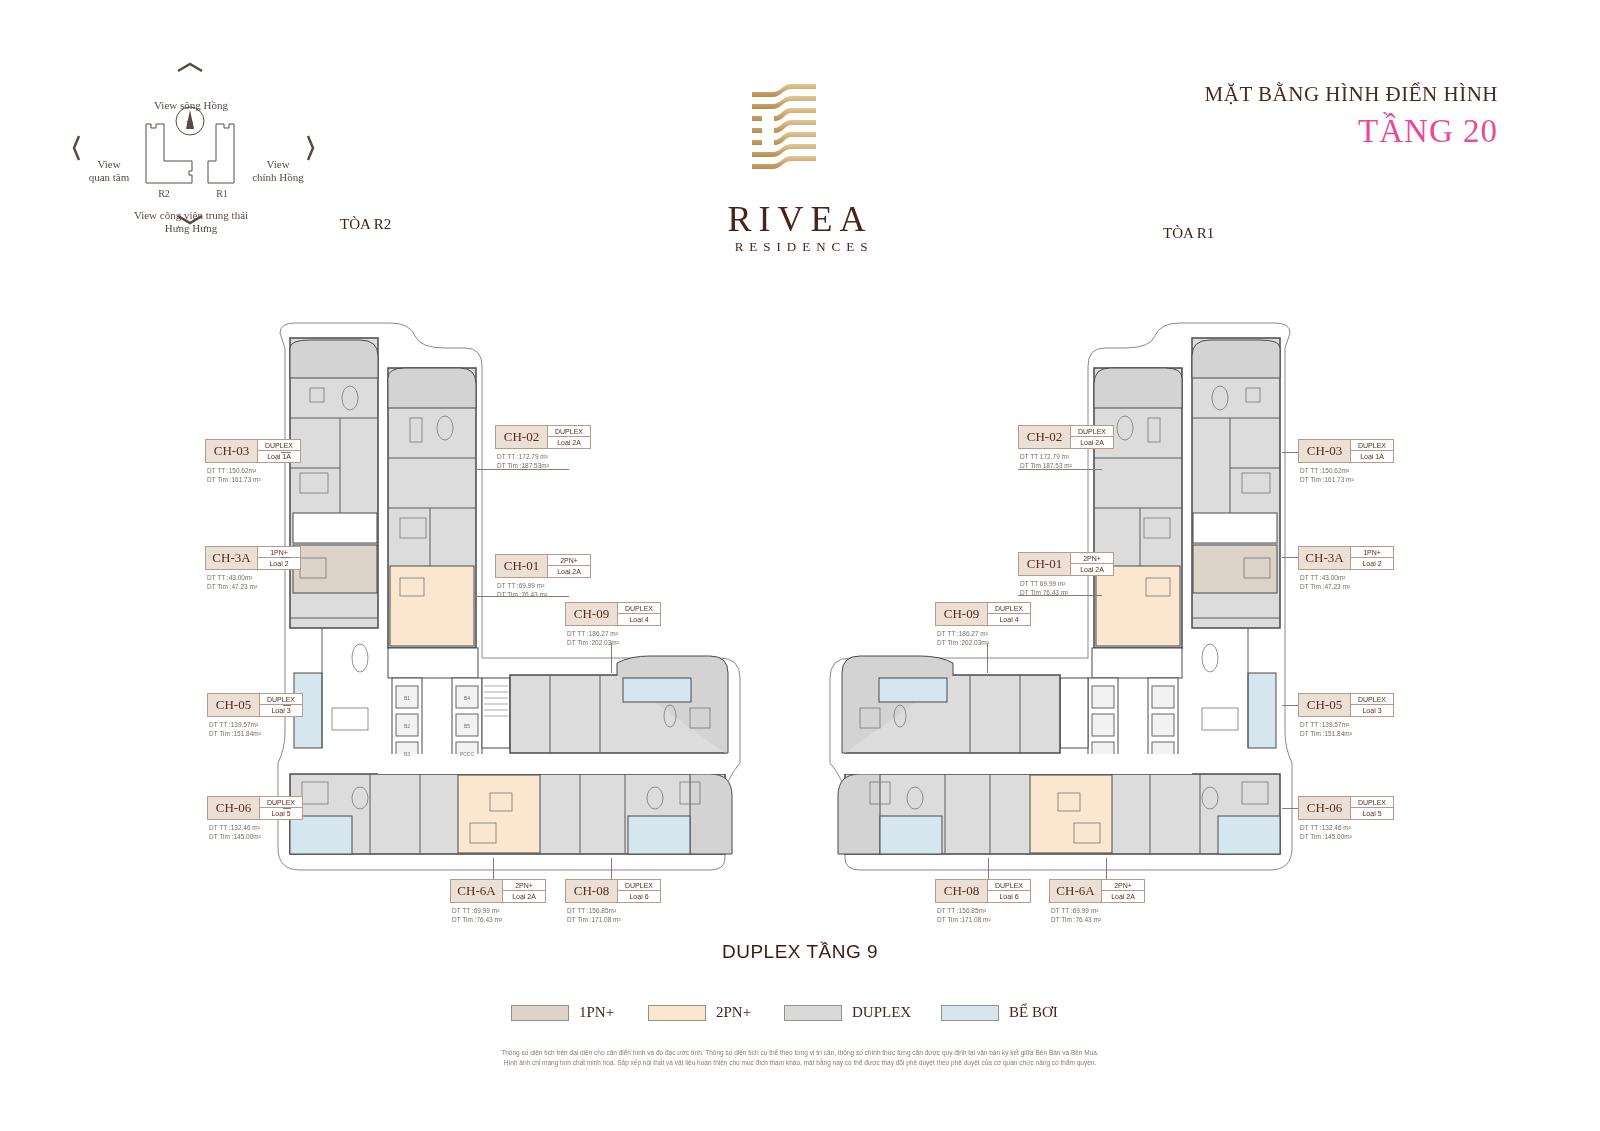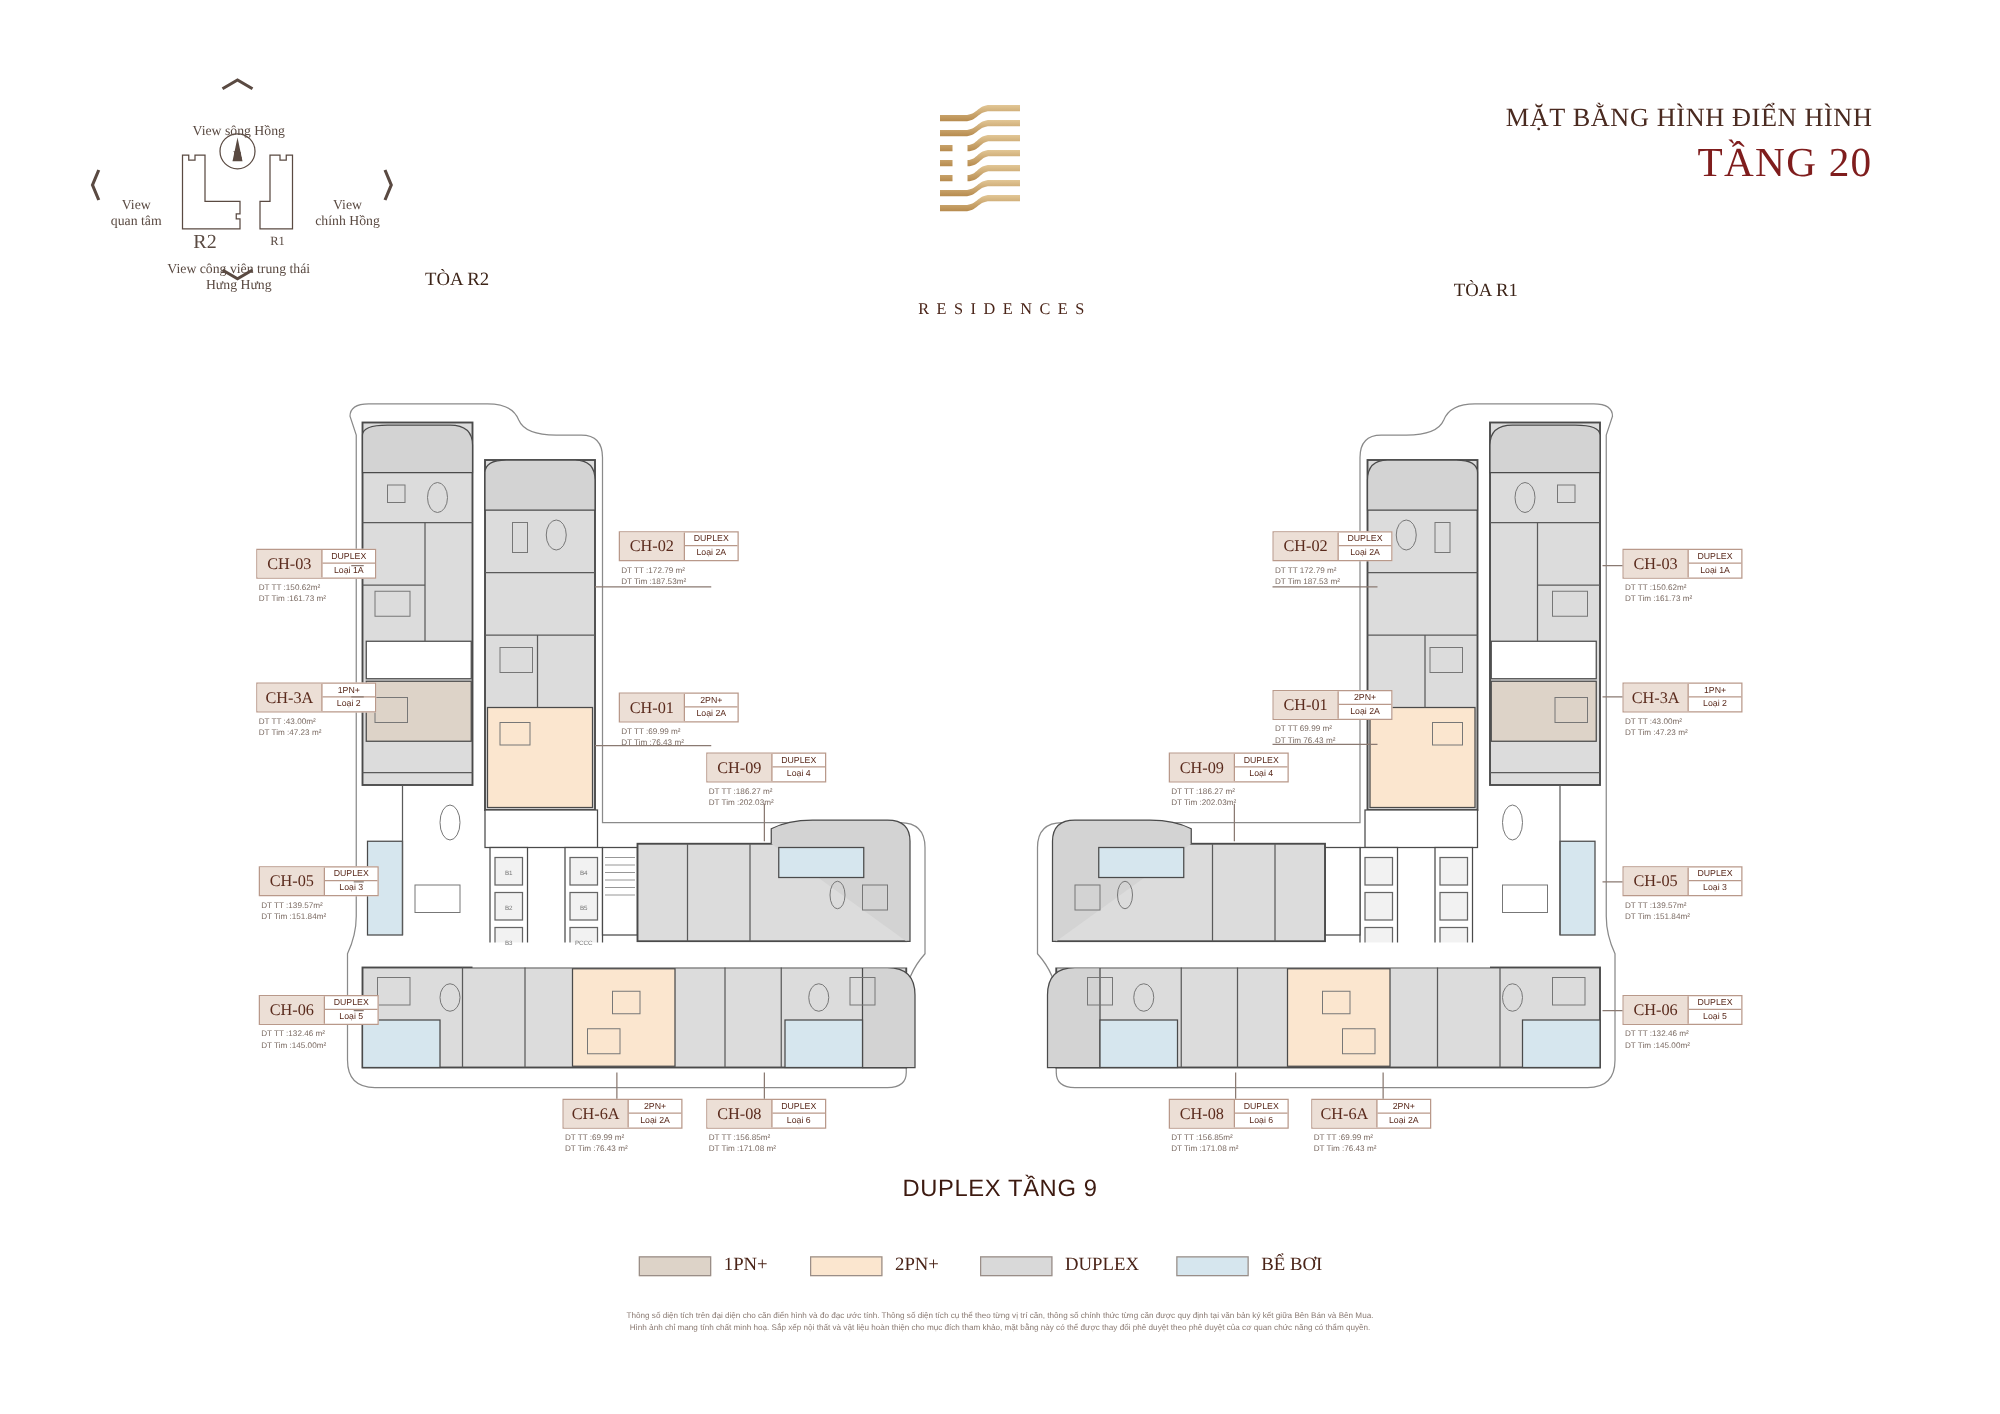--- a/index.html
+++ b/index.html
@@ -9,21 +9,21 @@
   .abs { position: absolute; }
 
   
   .compass-text { font-size: 11px; color: #5a4a42; text-align: center; line-height: 13px; font-family: "Liberation Serif", serif; margin-top: 25px; }
 
   
   .logo-word { font-size: 36px; letter-spacing: 7px; color: #4a2418; text-align: center; font-family: "Liberation Serif", serif; }
   .logo-sub { font-size: 13px; letter-spacing: 6px; color: #4a2418; text-align: center; font-family: "Liberation Serif", serif; }
 
   .title1 { font-size: 21px; color: #4a2a20; letter-spacing: 0.5px; font-family: "Liberation Serif", serif; text-align: right; }
-  .title2 { font-size: 33px; color: #7f1d1d; letter-spacing: 1px; font-family: "Liberation Serif", serif; text-align: right; }
+  .title2 { font-size: 33px; color: #ec4899; letter-spacing: 1px; font-family: "Liberation Serif", serif; text-align: right; }
   .tower { font-size: 15px; color: #3d2418; font-family: "Liberation Serif", serif; }
 
   
   .tag { position: absolute; width: 96px; }
   .tag-box { display: flex; border: 1px solid #b9998a; height: 24px; background: #fff; }
   .tag-code { background: #ecdfd6; color: #5a2a1c; font-size: 13px; width: 52px; display: flex; align-items: center; justify-content: center; border-right: 1px solid #b9998a; font-family: "Liberation Serif", serif; }
   .tag-right { flex: 1; display: flex; flex-direction: column; }
   .tag-type { font-size: 7px; color: #5a2a1c; text-align: center; height: 11px; line-height: 11px; border-bottom: 1px solid #b9998a; font-family: "Liberation Sans", sans-serif; }
   .tag-loai { font-size: 7px; color: #5a2a1c; text-align: center; line-height: 12px; font-family: "Liberation Sans", sans-serif; }
   .tag-area { font-size: 6.5px; color: #7a6a62; line-height: 9px; margin-top: 3px; padding-left: 2px; font-family: "Liberation Sans", sans-serif; white-space: nowrap; }
@@ -64,21 +64,21 @@
   <div class="abs compass-text" style="left:70px; top:16px; width:110px;">View sông Hồng</div>
   <div class="abs compass-text" style="left:116px; top:36px; width:16px; font-size:12px;">B</div>
   <div class="abs compass-text" style="left:18px; top:75px; width:50px;">
     <div>View</div>
     <div>quan tâm</div>
   </div>
   <div class="abs compass-text" style="left:186px; top:75px; width:52px;">
     <div>View</div>
     <div>chính Hồng</div>
   </div>
-  <div class="abs compass-text" style="left:88px; top:104px; width:20px; font-size:16px;">R2</div>
+  <div class="abs compass-text" style="left:88px; top:104px; width:20px; font-size:10px;">R2</div>
   <div class="abs compass-text" style="left:146px; top:104px; width:20px; font-size:10px;">R1</div>
   <div class="abs compass-text" style="left:50px; top:126px; width:150px;">
     <div>View công viên trung thái</div>
     <div>Hưng Hưng</div>
   </div>
 </div>
 
 <div class="abs" style="left:700px; top:82px; width:200px; height:180px;">
   <svg class="abs" style="left:52px; top:0;" width="96" height="96">
     <defs>
@@ -90,20 +90,21 @@
     <g fill="url(#gold)">
       <path d="M0,10 L20,10 C30,10 30,2 40,2 L64,2 L64,7 L40,7 C30,7 30,15 20,15 L0,15 Z"></path>
       <path d="M0,22 L20,22 C30,22 30,14 40,14 L64,14 L64,19 L40,19 C30,19 30,27 20,27 L0,27 Z"></path>
       <path d="M0,34 L10,34 L10,39 L0,39 Z M22,34 C30,34 30,26 40,26 L64,26 L64,31 L40,31 C32,31 32,39 22,39 Z"></path>
       <path d="M0,46 L10,46 L10,51 L0,51 Z M22,46 C30,46 30,38 40,38 L64,38 L64,43 L40,43 C32,43 32,51 22,51 Z"></path>
       <path d="M0,58 L10,58 L10,63 L0,63 Z M22,58 C30,58 30,50 40,50 L64,50 L64,55 L40,55 C32,55 32,63 22,63 Z"></path>
       <path d="M0,70 L20,70 C30,70 30,62 40,62 L64,62 L64,67 L40,67 C30,67 30,75 20,75 L0,75 Z"></path>
       <path d="M0,82 L20,82 C30,82 30,74 40,74 L64,74 L64,79 L40,79 C30,79 30,87 20,87 L0,87 Z"></path>
     </g>
   </svg>
+  <div class="abs logo-word" style="left:0; top:116px; width:200px;">RIVEA</div>
   <div class="abs logo-sub" style="left:4px; top:157px; width:200px;">RESIDENCES</div>
 </div>
 
 <div class="abs title1" style="right:102px; top:82px; width:400px;">MẶT BẰNG HÌNH ĐIỂN HÌNH</div>
 <div class="abs title2" style="right:102px; top:113px; width:300px;">TẦNG  20</div>
 
 <div class="abs tower" style="left:340px; top:216px;">TÒA R2</div>
 <div class="abs tower" style="left:1163px; top:225px;">TÒA R1</div>
 
 <svg class="abs" style="left:270px; top:318px;" width="480" height="560" viewBox="0 0 480 560">

